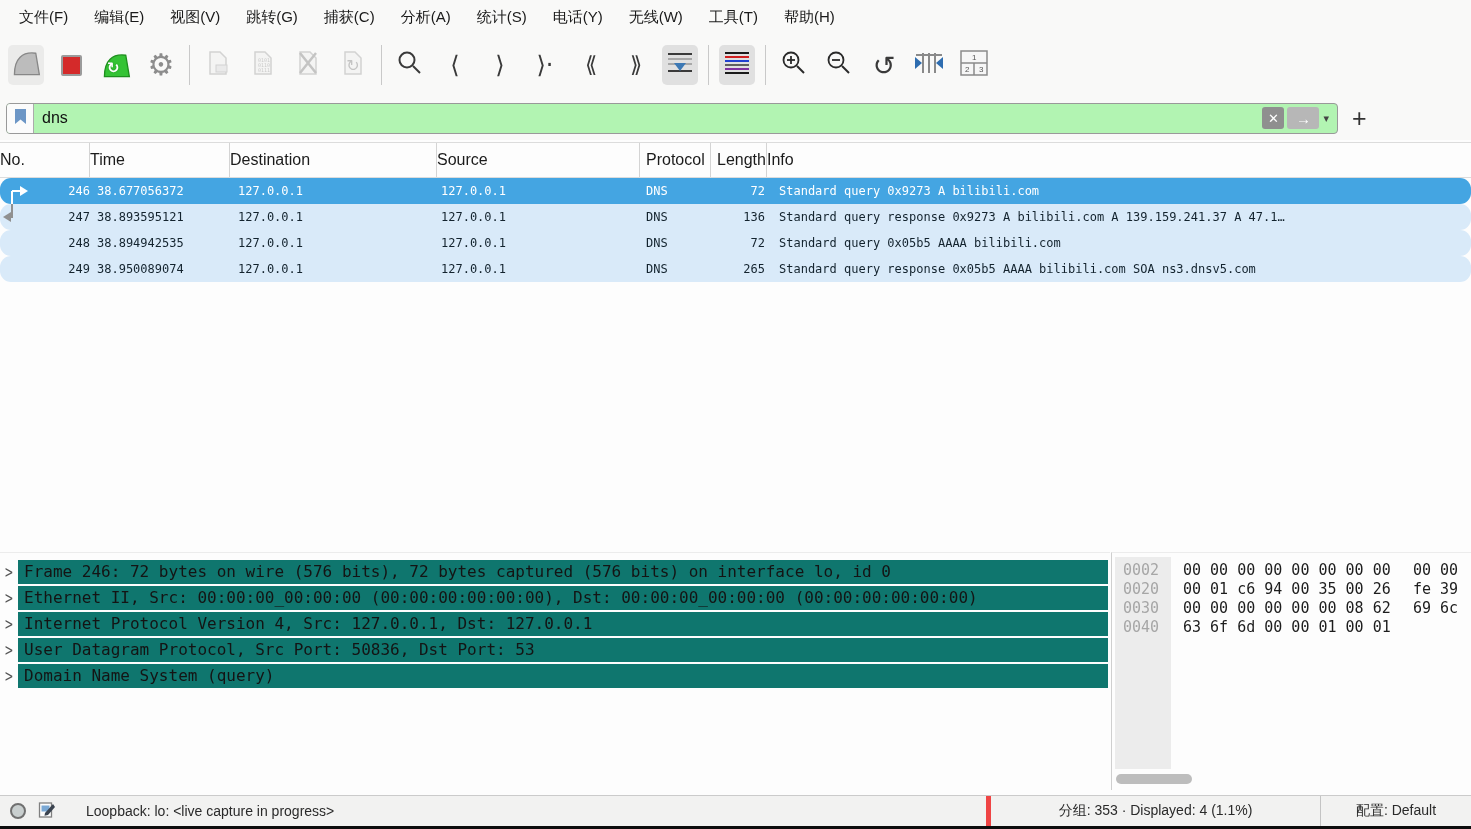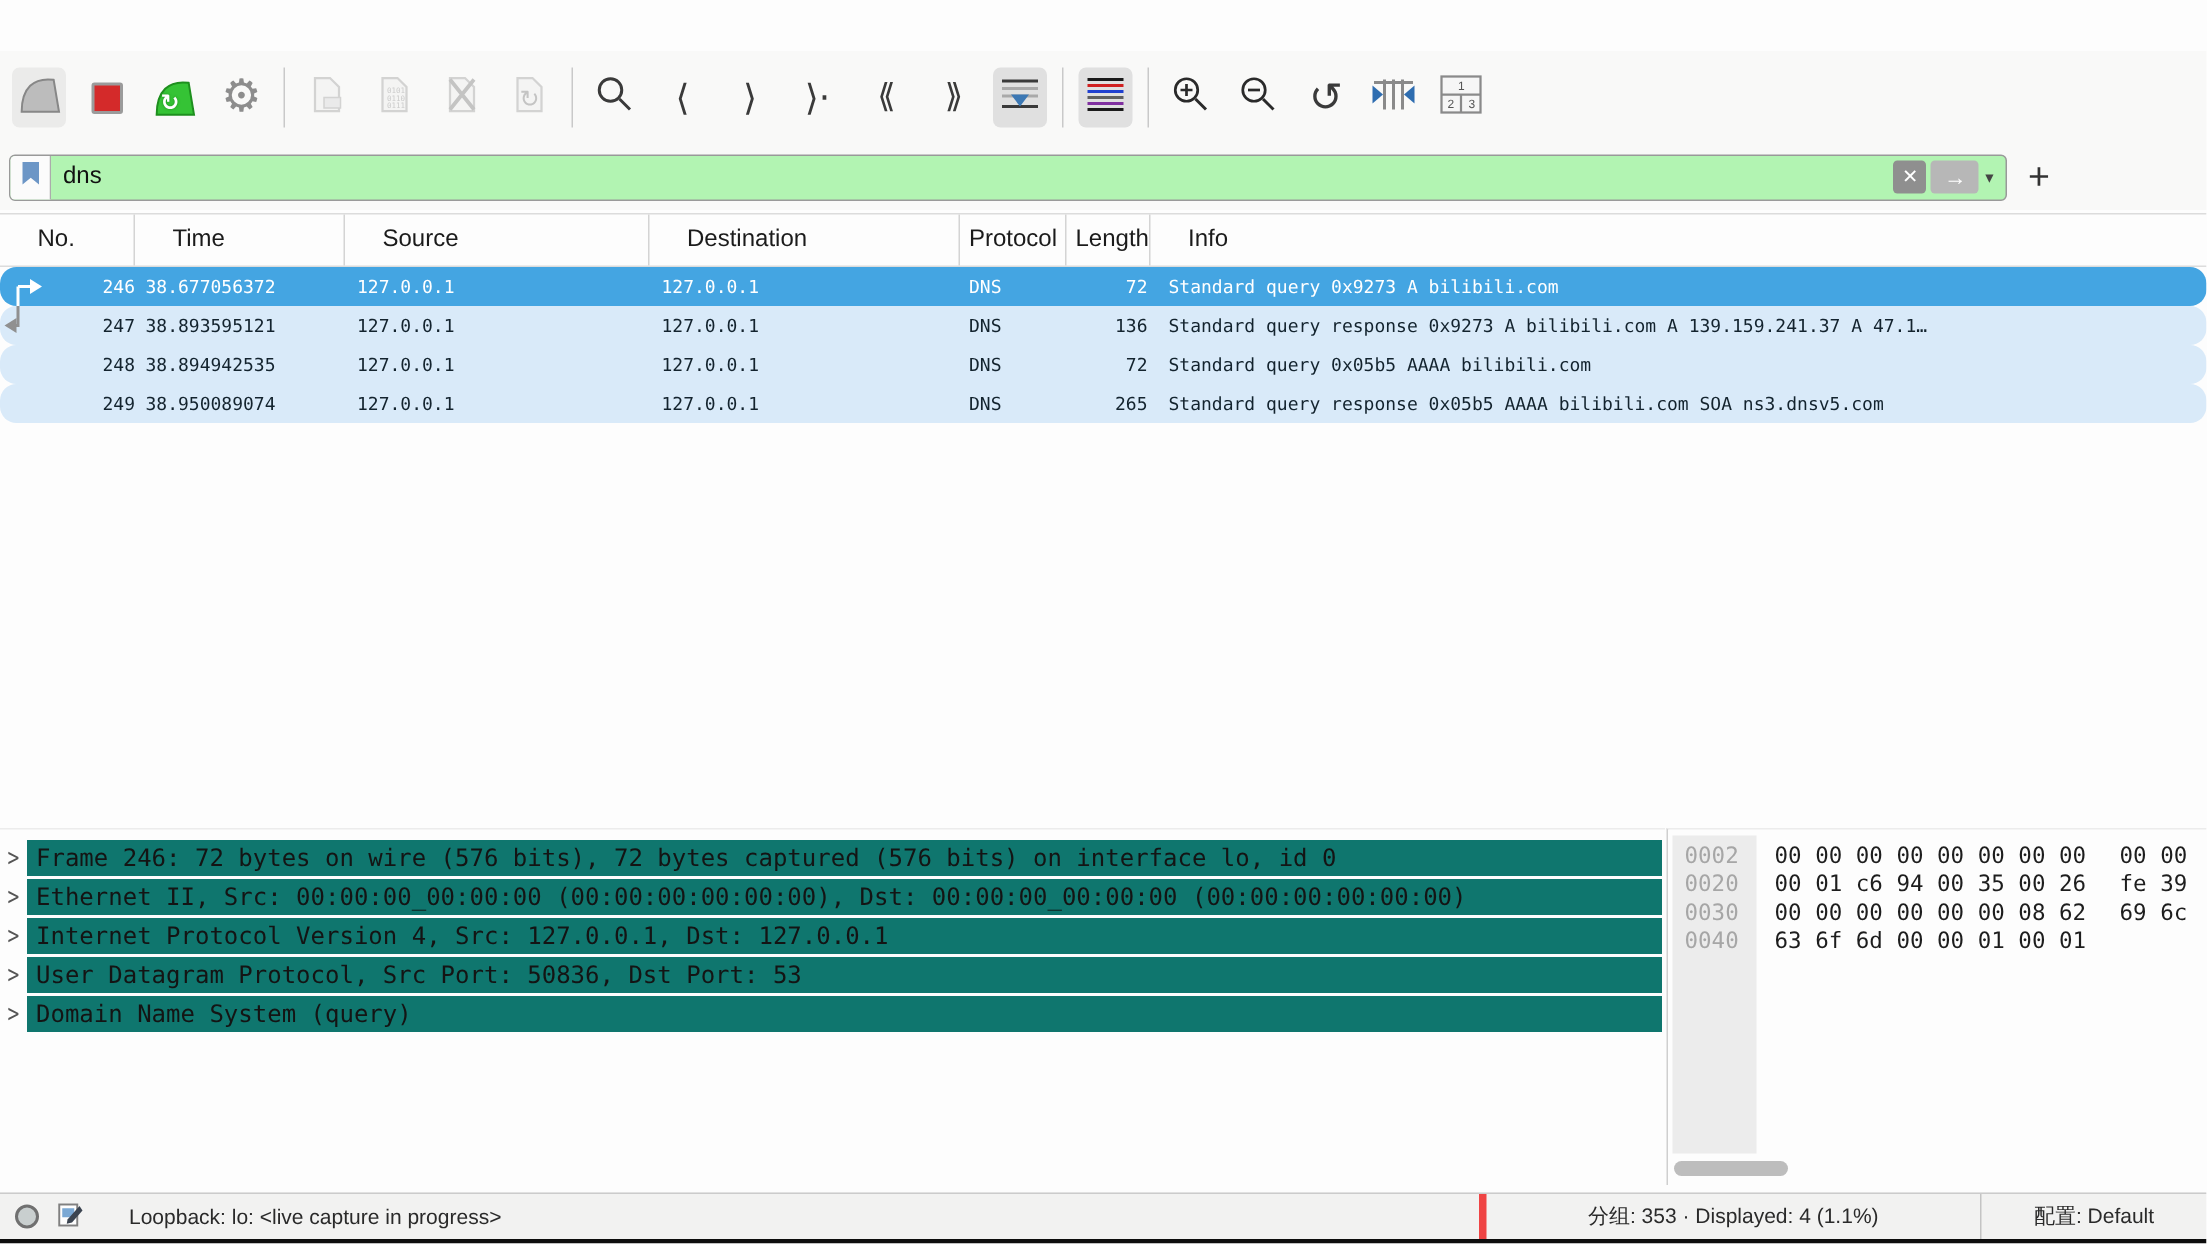--- a/index.html
+++ b/index.html
@@ -50,21 +50,21 @@
   .filter-apply { width:32px; height:22px; background:#b7b7b7; border-radius:3px; color:#fff;
     display:flex; align-items:center; justify-content:center; font-size:15px; font-weight:bold;
     margin-right:4px; }
   .filter-caret { font-size:11px; color:#444; margin-right:8px; }
   .filter-add { font-size:25px; color:#333; margin-left:14px; line-height:1; }
 
   
   .plist-header { position:absolute; top:142px; left:0; right:0; height:36px;
     background:#fdfdfd; border-top:1px solid #dcdcdc; border-bottom:1px solid #dcdcdc;
     display:flex; font-size:16px; color:#1b1b1b; }
-  .hcell { display:flex; align-items:center; padding-left:25px; border-right:1px solid #d4d4d4;
+  .hcell { display:flex; align-items:center; padding-left:0; border-right:1px solid #d4d4d4;
     white-space:nowrap; overflow:hidden; flex:none; }
   .hc-no{width:90px;} .hc-time{width:140px;} .hc-src{width:203px;} .hc-dst{width:207px;}
   .hc-proto{width:71px; padding-left:6px;} .hc-len{width:56px; padding-left:6px;}
   .hc-info{flex:1; border-right:none;}
 
   .plist-rows { position:absolute; top:178px; left:0; right:0; }
   .prow { display:flex; height:26px; line-height:26px;
     font-family:"DejaVu Sans Mono","Liberation Mono",monospace; font-size:12px;
     color:#13232e; background:#d9eaf9; white-space:nowrap;border-radius:11px; }
   .prow.selected { background:#44a5e2; color:#ffffff; }
@@ -111,20 +111,33 @@
     align-items:center; justify-content:center; white-space:nowrap; }
   .status-right { width:151px; border-left:1px solid #c4c4c4; height:100%; display:flex;
     align-items:center; justify-content:center; white-space:nowrap; }
   .bottom-strip { position:absolute; left:0; right:0; top:826px; height:3px; background:#0d0d0d; }
 </style>
 </head>
 <body>
 
 <div id="window">
 
+  <div class="menubar">
+    <span class="menu-item">文件(F)</span>
+    <span class="menu-item">编辑(E)</span>
+    <span class="menu-item">视图(V)</span>
+    <span class="menu-item">跳转(G)</span>
+    <span class="menu-item">捕获(C)</span>
+    <span class="menu-item">分析(A)</span>
+    <span class="menu-item">统计(S)</span>
+    <span class="menu-item">电话(Y)</span>
+    <span class="menu-item">无线(W)</span>
+    <span class="menu-item">工具(T)</span>
+    <span class="menu-item">帮助(H)</span>
+  </div>
 
   <div class="toolbar">
     <div class="tbtn subtle">
       <span>
         <svg width="32" height="32" viewBox="0 0 36 36">
             <path d="M5 31 C5 13 14 5 29 7 L33 31 Z" fill="#bcbcbc" stroke="#878787" stroke-width="1.5"></path>
           </svg>
       </span>
     </div>
     <div class="tbtn">
@@ -290,22 +303,22 @@
       <div class="filter-clear">✕</div>
       <div class="filter-apply">→</div>
       <div class="filter-caret">▾</div>
     </div>
     <div class="filter-add">+</div>
   </div>
 
   <div class="plist-header">
     <div class="hcell hc-no">No.</div>
     <div class="hcell hc-time">Time</div>
+    <div class="hcell hc-dst">Destination</div>
     <div class="hcell hc-src">Source</div>
-    <div class="hcell hc-dst">Destination</div>
     <div class="hcell hc-proto">Protocol</div>
     <div class="hcell hc-len">Length</div>
     <div class="hcell hc-info">Info</div>
   </div>
 
   <div class="plist-rows">
     <div class="prow selected">
       <span class="pc pc-marker">
         <svg class="marker-svg" width="30" height="26" viewBox="0 0 30 26">
             <path d="M12 13 H21" stroke="#ffffff" stroke-width="2" fill="none"></path>

